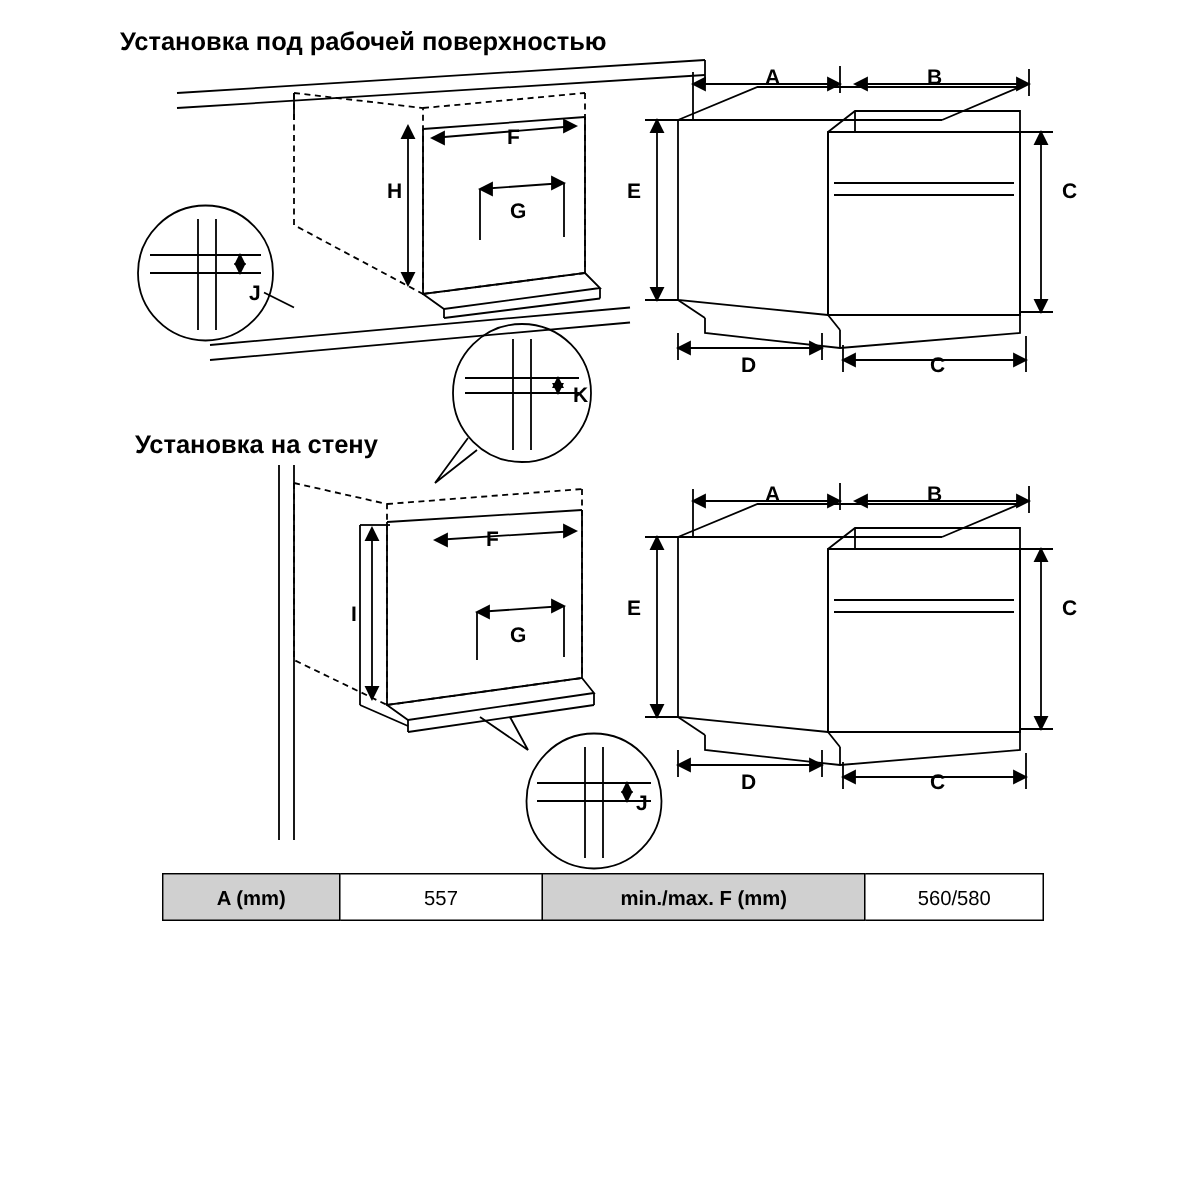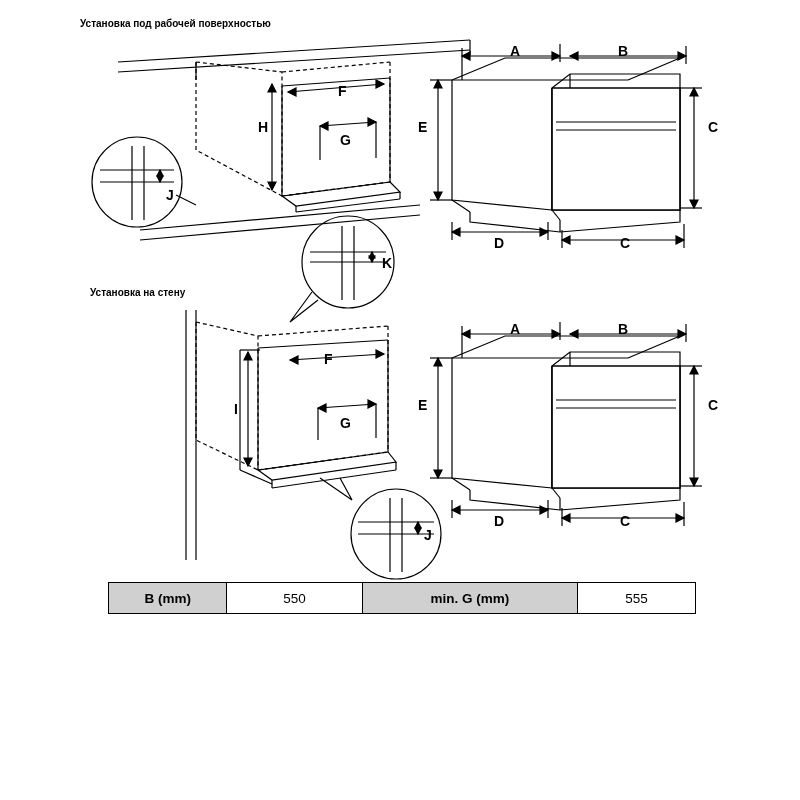--- a/index.html
+++ b/index.html
@@ -20,21 +20,21 @@
   .diagram-svg {
     position: absolute;
     left: 0;
     top: 0;
     width: 800px;
     height: 800px;
   }
   .title-label {
     position: absolute;
     font-weight: bold;
-    font-size: 10px;
+    font-size: 17px;
     color: #000;
     white-space: nowrap;
   }
   #title-top { left: 80px; top: 18px; }
   #title-bottom { left: 90px; top: 287px; }
 
   table.spec-table {
     position: absolute;
     left: 108px;
     top: 582px;
@@ -364,21 +364,21 @@
       <text x="708" y="410">C</text>
       <text x="418" y="410">E</text>
       <text x="494" y="526">D</text>
       <text x="620" y="526">C</text>
     </g>
   </svg>
 
   <table class="spec-table">
     <tbody>
       <tr>
-        <td class="label-cell">B (mm)</td>
-        <td class="value-cell">550</td>
-        <td class="label-cell2">min. G (mm)</td>
-        <td class="value-cell2">555</td>
+        <td class="label-cell">A (mm)</td>
+        <td class="value-cell">557</td>
+        <td class="label-cell2">min./max. F (mm)</td>
+        <td class="value-cell2">560/580</td>
       </tr>
     </tbody>
   </table>
 
 </div>
 
 </body></html>

